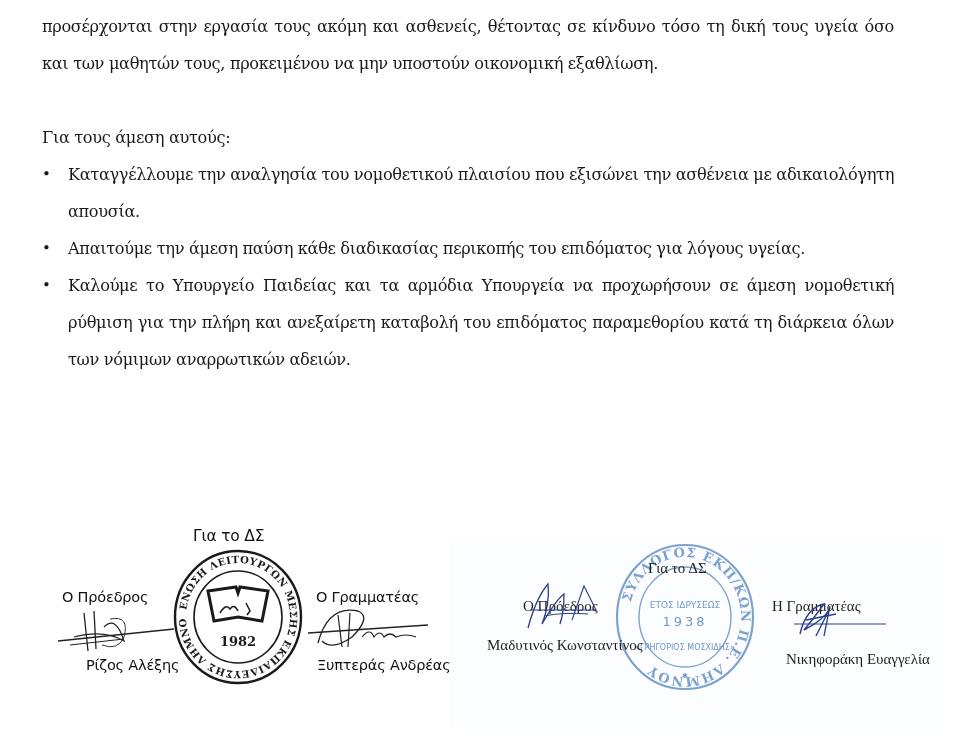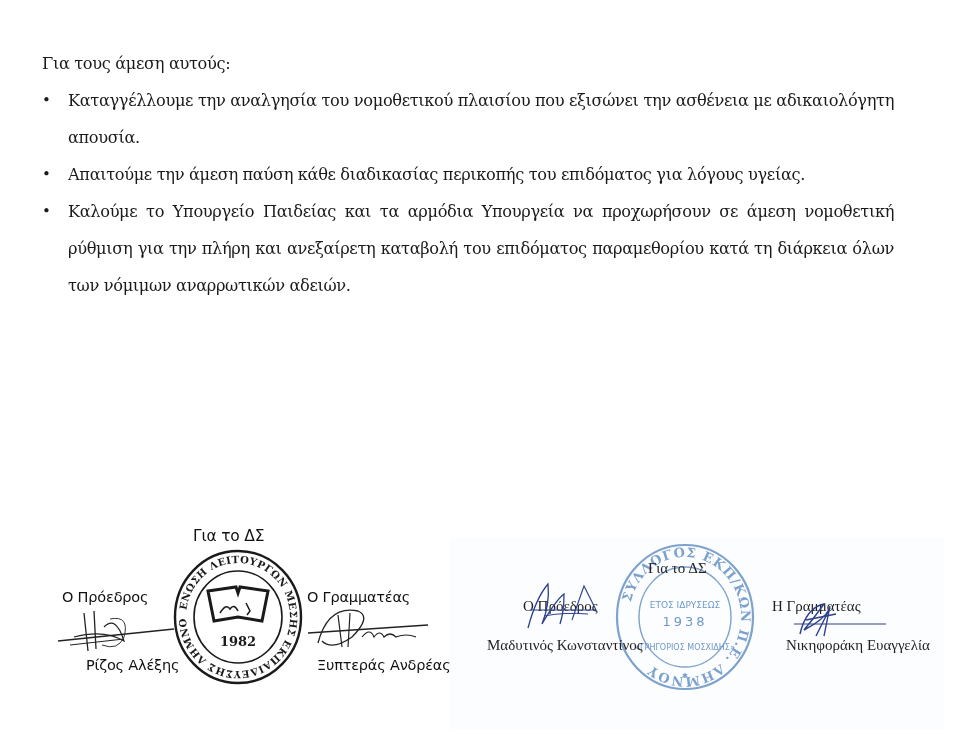--- a/index.html
+++ b/index.html
@@ -81,20 +81,21 @@
     color: #1f1f1f;
     white-space: nowrap;
   }
   .stamp svg, .signature svg { display: block; }
   .stamp, .signature { position: absolute; }
 </style>
 </head>
 <body>
 
 <div class="page">
+  <p class="para last-line-left">προσέρχονται στην εργασία τους ακόμη και ασθενείς, θέτοντας σε κίνδυνο τόσο τη δική τους υγεία όσο και των μαθητών τους, προκειμένου να μην υποστούν οικονομική εξαθλίωση.</p>
   <div class="spacer"></div>
   <p class="para">Για τους άμεση αυτούς:</p>
   <ul class="bullets">
     <li>
       <span class="bullet">•</span>
       <span>Καταγγέλλουμε την αναλγησία του νομοθετικού πλαισίου που εξισώνει την ασθένεια με αδικαιολόγητη απουσία.</span>
     </li>
     <li>
       <span class="bullet">•</span>
       <span>Απαιτούμε την άμεση παύση κάθε διαδικασίας περικοπής του επιδόματος για λόγους υγείας.</span>
@@ -102,21 +103,21 @@
     <li>
       <span class="bullet">•</span>
       <span>Καλούμε το Υπουργείο Παιδείας και τα αρμόδια Υπουργεία να προχωρήσουν σε άμεση νομοθετική ρύθμιση για την πλήρη και ανεξαίρετη καταβολή του επιδόματος παραμεθορίου κατά τη διάρκεια όλων των νόμιμων αναρρωτικών αδειών.</span>
     </li>
   </ul>
 </div>
 
 <div class="sig-left">
   <span class="label" style="left:153px; top:12px; font-size:15.5px;">Για το ΔΣ</span>
   <span class="label" style="left:22px; top:74px;">Ο Πρόεδρος</span>
-  <span class="label" style="left:267px; top:74px;">Ο Γραμματέας</span>
+  <span class="label" style="left:276px; top:74px;">Ο Γραμματέας</span>
   <span class="label" style="left:26px; top:142px;margin-left:20px;">Ρίζος Αλέξης</span>
   <span class="label" style="left:260px; top:142px;margin-left:17px;">Ξυπτεράς Ανδρέας</span>
 
   <div class="stamp" style="left:132px; top:32px;">
     <svg width="132" height="140" viewBox="0 0 132 140">
       <defs>
         <path id="ringL" d="M66,70 m-52,0 a52,54 0 1,1 104,0 a52,54 0 1,1 -104,0"></path>
       </defs>
       <ellipse cx="66" cy="70" rx="63" ry="66" fill="none" stroke="#1a1a1a" stroke-width="2.4"></ellipse>
       <ellipse cx="66" cy="70" rx="44" ry="46" fill="none" stroke="#1a1a1a" stroke-width="1.6"></ellipse>
@@ -167,21 +168,21 @@
       <text x="70" y="84" text-anchor="middle" font-family="DejaVu Sans, sans-serif" font-size="13" letter-spacing="3" fill="#6f98c9">1938</text>
       <text x="70" y="108" text-anchor="middle" font-family="DejaVu Sans, sans-serif" font-size="8" fill="#6f98c9">«ΓΡΗΓΟΡΙΟΣ ΜΟΣΧΙΔΗΣ»</text>
       <text x="70" y="136" text-anchor="middle" font-family="DejaVu Sans, sans-serif" font-size="7" fill="#6f98c9">✱</text>
     </svg>
   </div>
 
   <span class="label" style="left:198px; top:22px;">Για το ΔΣ</span>
   <span class="label" style="left:73px; top:60px;">Ο Πρόεδρος</span>
   <span class="label" style="left:322px; top:60px;">Η Γραμματέας</span>
   <span class="label" style="left:37px; top:99px;">Μαδυτινός Κωνσταντίνος</span>
-  <span class="label" style="left:297px; top:99px;padding-left:39px;">Νικηφοράκη Ευαγγελία</span>
+  <span class="label" style="left:297px; top:113px;padding-left:39px;">Νικηφοράκη Ευαγγελία</span>
 
   <div class="signature" style="left:74px; top:42px;">
     <svg width="90" height="50" viewBox="0 0 90 50">
       <path d="M4,48 q8,-30 20,-44 q2,20 -6,40 q14,-24 22,-30 q0,18 -4,30" stroke="#2c3f8c" stroke-width="1.3" fill="none"></path>
       <path d="M6,30 L72,30 L60,6 L48,40" stroke="#2c3f8c" stroke-width="1.1" fill="none"></path>
       <path d="M20,36 q20,-4 44,-2" stroke="#2c3f8c" stroke-width="1" fill="none"></path>
     </svg>
   </div>
 
   <div class="signature" style="left:340px; top:62px;">

